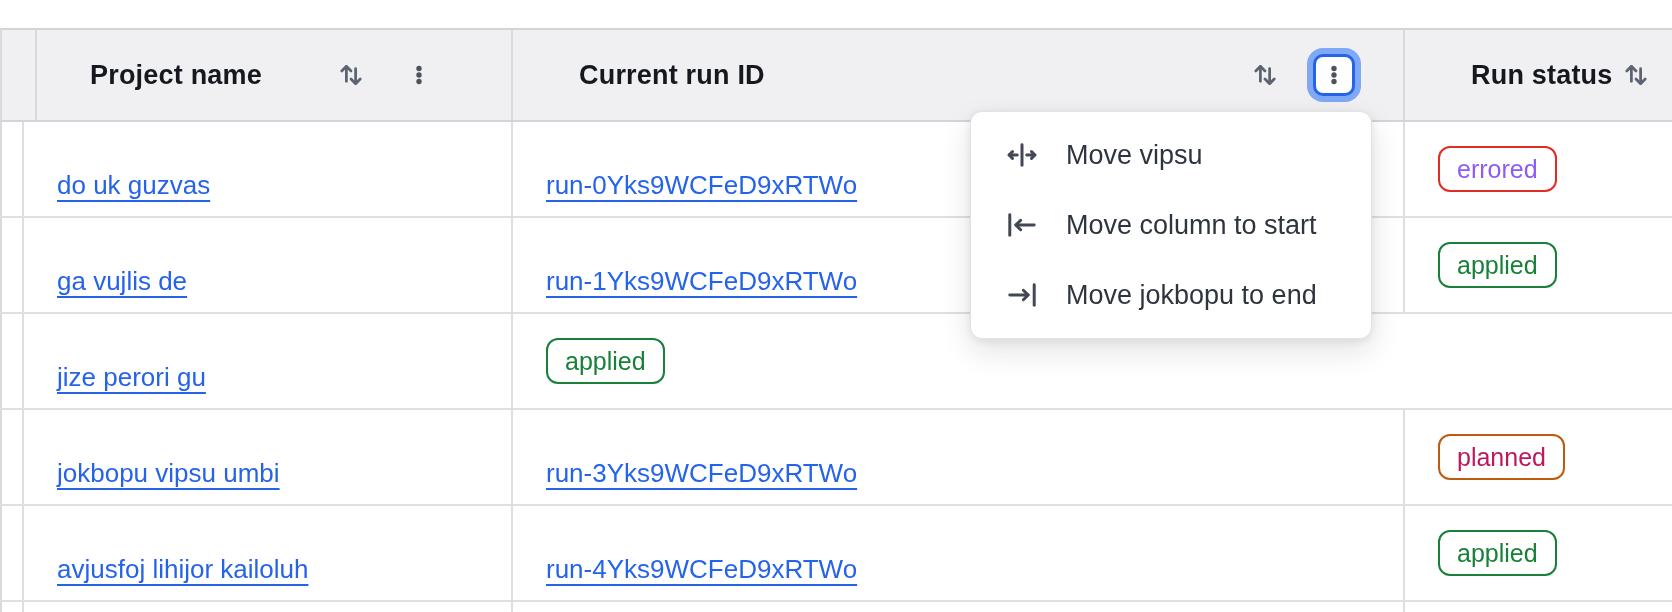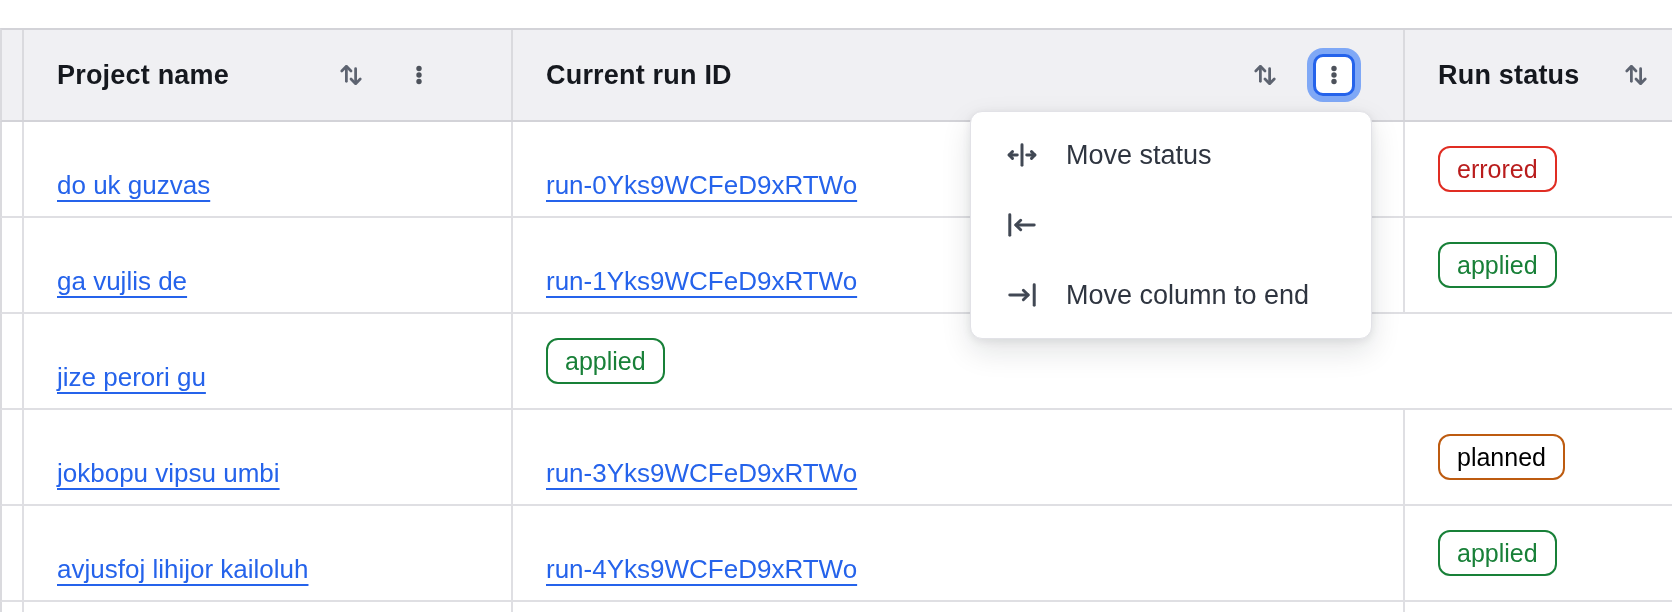--- a/index.html
+++ b/index.html
@@ -30,20 +30,21 @@
     border-bottom:2px solid #d3d3d8;
     border-left:2px solid #dadade;
   }
   .th{
     display:flex;align-items:center;
     border-right:2px solid #dadade;
     padding-left:33px;
     font-size:27px;font-weight:700;color:#15181e;
     letter-spacing:.2px;
     white-space:nowrap;
+    margin-left:33px;
   }
   .th.gutter{padding:0;}
   .th-project{padding-right:72px;}
   .th-run{padding-right:48px;}
   .th-status{border-right:none;padding-right:16px;}
   .th-icons{margin-left:auto;display:flex;align-items:center;gap:28px;}
   .icon-btn{
     background:transparent;border:none;cursor:pointer;
     display:flex;align-items:center;justify-content:center;
     width:40px;height:40px;padding:0;
@@ -189,21 +190,21 @@
 
       <div class="grid-row tr">
         <div class="td gutter"></div>
         <div class="td">
           <a class="cell-link">do uk guzvas</a>
         </div>
         <div class="td">
           <a class="cell-link">run-0Yks9WCFeD9xRTWo</a>
         </div>
         <div class="td td-status">
-          <span class="badge" style="color: #b91c1c; border-color: rgb(224, 45, 35);">errored</span>
+          <span class="badge" style="color: #8b5cf6; border-color: rgb(224, 45, 35);">errored</span>
         </div>
       </div>
 
       <div class="grid-row tr">
         <div class="td gutter"></div>
         <div class="td">
           <a class="cell-link">ga vujlis de</a>
         </div>
         <div class="td">
           <a class="cell-link">run-1Yks9WCFeD9xRTWo</a>
@@ -225,21 +226,21 @@
 
       <div class="grid-row tr">
         <div class="td gutter"></div>
         <div class="td">
           <a class="cell-link">jokbopu vipsu umbi</a>
         </div>
         <div class="td">
           <a class="cell-link">run-3Yks9WCFeD9xRTWo</a>
         </div>
         <div class="td td-status">
-          <span class="badge" style="color: #000000; border-color: rgb(189, 91, 16);">planned</span>
+          <span class="badge" style="color: #be185d; border-color: rgb(189, 91, 16);">planned</span>
         </div>
       </div>
 
       <div class="grid-row tr">
         <div class="td gutter"></div>
         <div class="td">
           <a class="cell-link">avjusfoj lihijor kailoluh</a>
         </div>
         <div class="td">
           <a class="cell-link">run-4Yks9WCFeD9xRTWo</a>
@@ -264,38 +265,39 @@
     <div class="menu-item" role="menuitem">
       <span class="mi-icon">
         <svg width="38" height="38" viewBox="0 0 28 28" fill="none" stroke="#414854" stroke-width="2.2" stroke-linecap="round" stroke-linejoin="round">
           <path d="M14 6.5 V21.5"></path>
           <path d="M10.5 14 H4.5"></path>
             <path d="M7 11.5 L4.5 14 L7 16.5"></path>
           <path d="M17.5 14 H23.5"></path>
             <path d="M21 11.5 L23.5 14 L21 16.5"></path>
         </svg>
       </span>
-      <span>Move status</span>
+      <span>Move vipsu</span>
     </div>
 
     <div class="menu-item" role="menuitem">
       <span class="mi-icon">
         <svg width="38" height="38" viewBox="0 0 28 28" fill="none" stroke="#414854" stroke-width="2.2" stroke-linecap="round" stroke-linejoin="round">
           <path d="M5 6.5 V21.5"></path>
           <path d="M23 14 H9.5"></path>
             <path d="M13 10.5 L9.5 14 L13 17.5"></path>
         </svg>
       </span>
+      <span>Move column to start</span>
     </div>
 
     <div class="menu-item" role="menuitem">
       <span class="mi-icon">
         <svg width="38" height="38" viewBox="0 0 28 28" fill="none" stroke="#414854" stroke-width="2.2" stroke-linecap="round" stroke-linejoin="round">
           <path d="M23 6.5 V21.5"></path>
           <path d="M5 14 H18.5"></path>
             <path d="M15 10.5 L18.5 14 L15 17.5"></path>
         </svg>
       </span>
-      <span>Move column to end</span>
+      <span>Move jokbopu to end</span>
     </div>
 
   </div>
 </div>
 
 </body></html>

